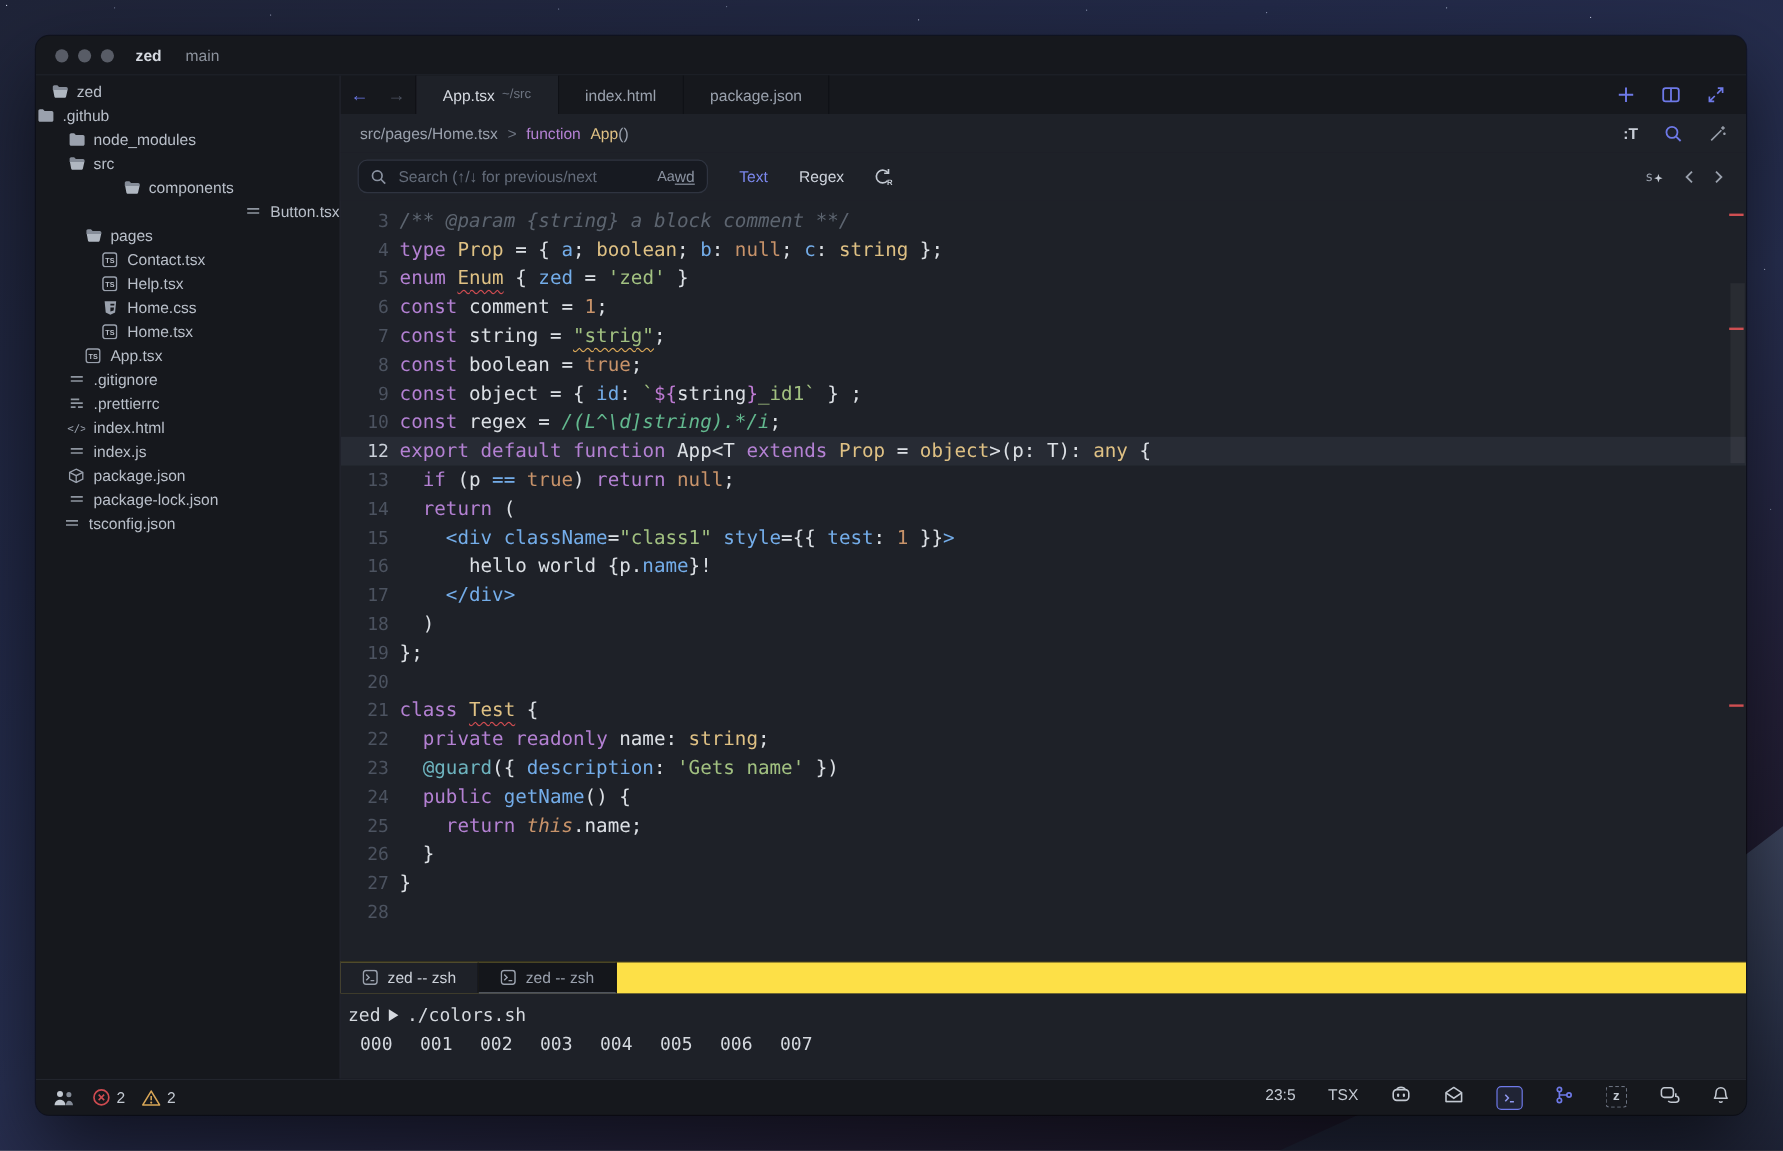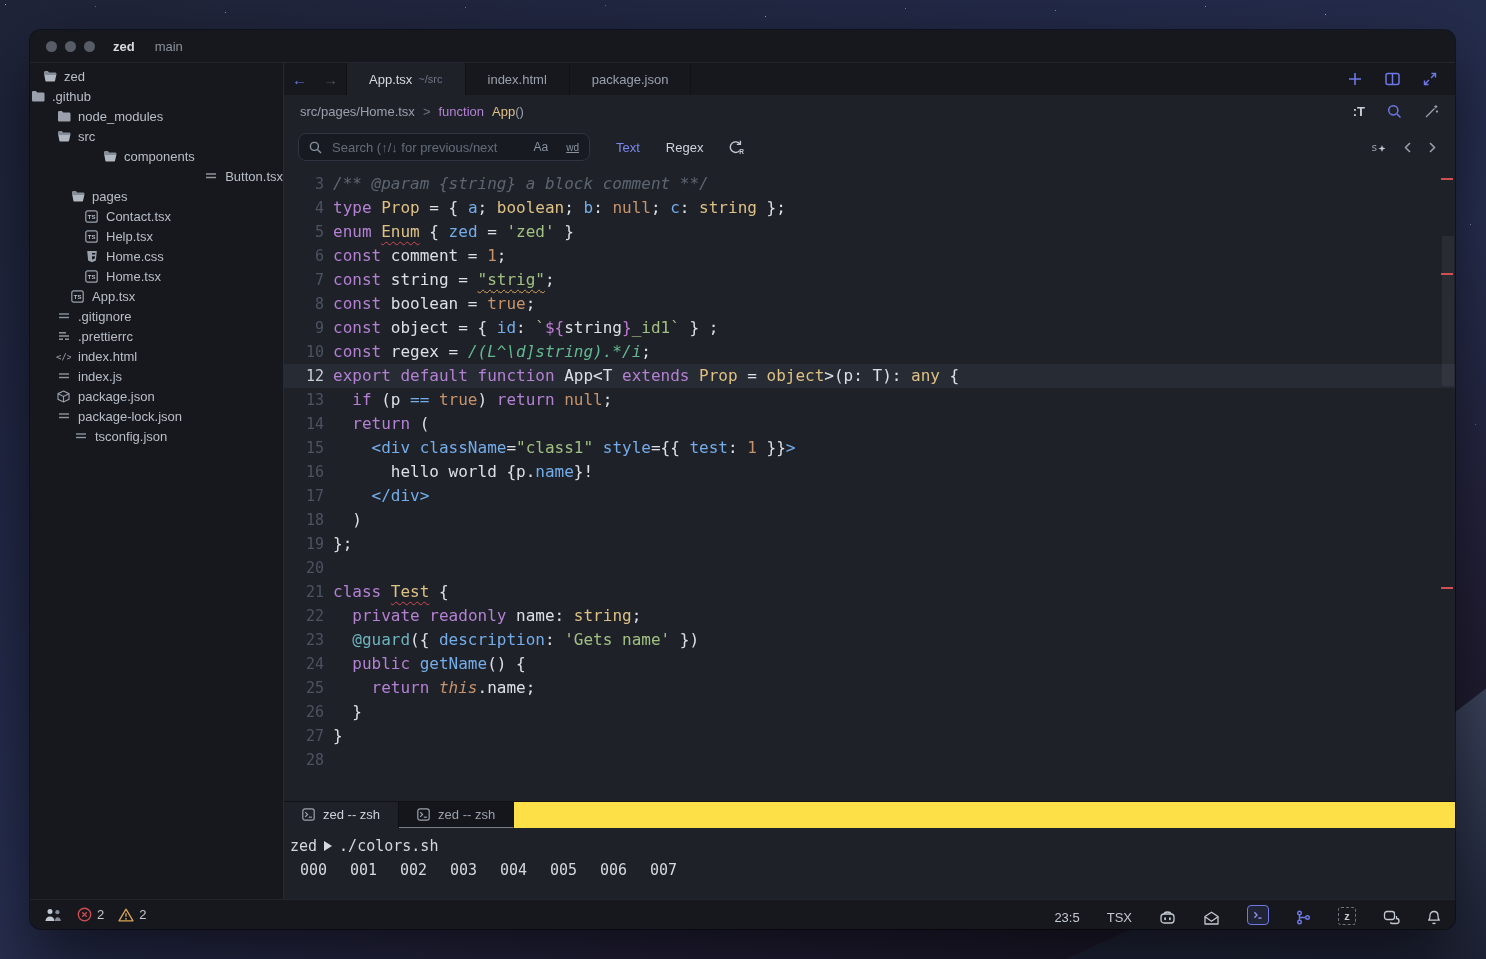--- a/index.html
+++ b/index.html
@@ -51,21 +51,21 @@
   .crumb-right{margin-left:auto;display:flex;align-items:center;gap:22px;}
   .ticon-t{color:#c9ced7;font-size:13px;font-weight:bold;}
   
   .searchbar{height:40px;flex:0 0 40px;display:flex;align-items:center;background:#1e2128;padding:0 14px;}
   .search-box{width:292px;height:28px;border:1px solid #2f3440;border-radius:8px;background:#171a21;
     display:flex;align-items:center;padding:0 10px;box-sizing:border-box;}
   .search-box input{flex:1;background:transparent;border:none;outline:none;color:#c9ced7;
     font-size:13px;font-family:"Liberation Sans",sans-serif;min-width:0;}
   .search-box input::placeholder{color:#646c7a;}
   .opt-aa{color:#8a92a0;font-size:12px;margin-left:6px;}
-  .opt-wd{color:#8a92a0;font-size:10px;margin-left:18px;text-decoration:underline;}
+  .opt-wd{color:#8a92a0;font-size:13px;margin-left:0;text-decoration:underline;}
   .mode-text{color:#7b87ec;font-size:13px;margin-left:26px;}
   .mode-regex{color:#ced3dc;font-size:13px;margin-left:26px;}
   .refresh-wrap{margin-left:24px;display:flex;align-items:center;}
   .search-right{margin-left:auto;display:flex;align-items:center;gap:16px;padding-right:4px;}
   
   .codearea{height:629px;flex:0 0 629px;position:relative;padding-top:5px;overflow:hidden;
     font-family:"DejaVu Sans Mono",monospace;font-size:16px;}
   .cl{height:24px;line-height:24px;display:flex;white-space:pre;}
   .cl.active{background:#272b34;}
   .ln{width:40px;flex:0 0 40px;text-align:right;color:#4c5360;font-size:15px;}
@@ -89,21 +89,21 @@
     color:#d5d9df;padding:6px 0 0 6px;overflow:hidden;}
   .trow{height:24px;line-height:24px;display:flex;}
   .prompt-arrow{width:0;height:0;border-left:8px solid #d5d9df;border-top:5px solid transparent;
     border-bottom:5px solid transparent;display:inline-block;margin:7px 7px 0 7px;}
   .tcell{display:inline-block;width:50px;}
   .trow.nums{padding-left:10px;}
   
   .statusbar{height:29px;flex:0 0 29px;background:#16181d;border-top:1px solid #22252d;
     display:flex;align-items:center;padding:0 14px;font-size:13px;color:#c3c9d2;}
   .sb-group{display:flex;align-items:center;gap:5px;margin-right:14px;}
-  .sb-right{margin-left:auto;display:flex;align-items:flex-end;gap:27px;}
+  .sb-right{margin-left:auto;display:flex;align-items:flex-start;gap:27px;}
   .sb-termbox{border:1px solid #6e79e8;background:rgba(110,121,232,.12);border-radius:4px;
     display:inline-flex;align-items:center;justify-content:center;width:20px;height:18px;}
   .zbox{border:1px dashed #6b7280;border-radius:3px;width:16px;height:16px;display:inline-flex;
     align-items:center;justify-content:center;color:#c3c9d2;font-size:11px;font-weight:bold;}
   svg{display:block;}
 </style>
 </head>
 <body>
 
 <div class="desktop">
@@ -288,21 +288,21 @@
           <span class="ticon">
             <svg width="12" height="12" viewBox="0 0 12 12">
               <g stroke="#8f96a0" stroke-width="1.4">
                 <line x1="1" y1="4" x2="11" y2="4"></line>
                 <line x1="1" y1="7.5" x2="11" y2="7.5"></line>
               </g>
             </svg>
           </span>
           <span>package-lock.json</span>
         </div>
-        <div class="tree-row" style="padding-left: 43px;">
+        <div class="tree-row" style="padding-left: 22px;">
           <span class="ticon">
             <svg width="12" height="12" viewBox="0 0 12 12">
               <g stroke="#8f96a0" stroke-width="1.4">
                 <line x1="1" y1="4" x2="11" y2="4"></line>
                 <line x1="1" y1="7.5" x2="11" y2="7.5"></line>
               </g>
             </svg>
           </span>
           <span>tsconfig.json</span>
         </div>

